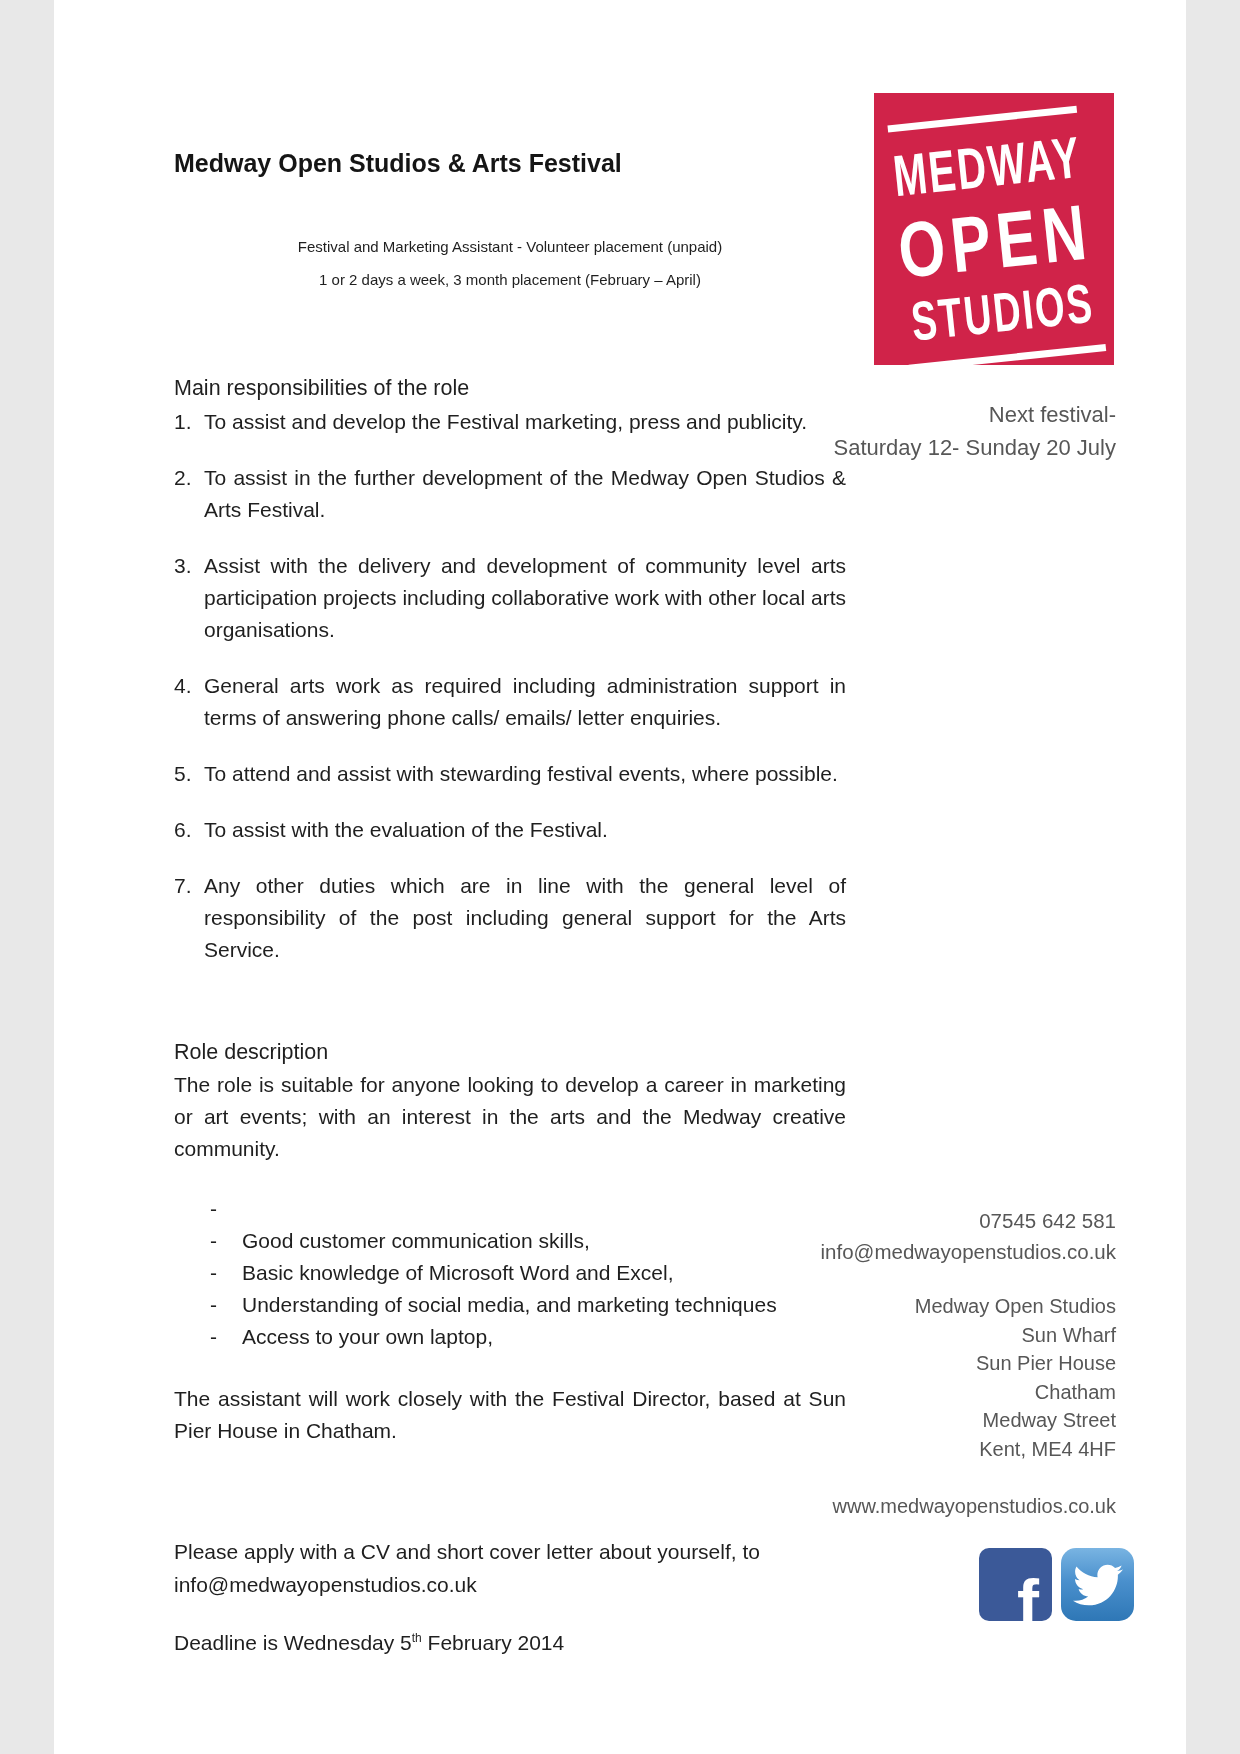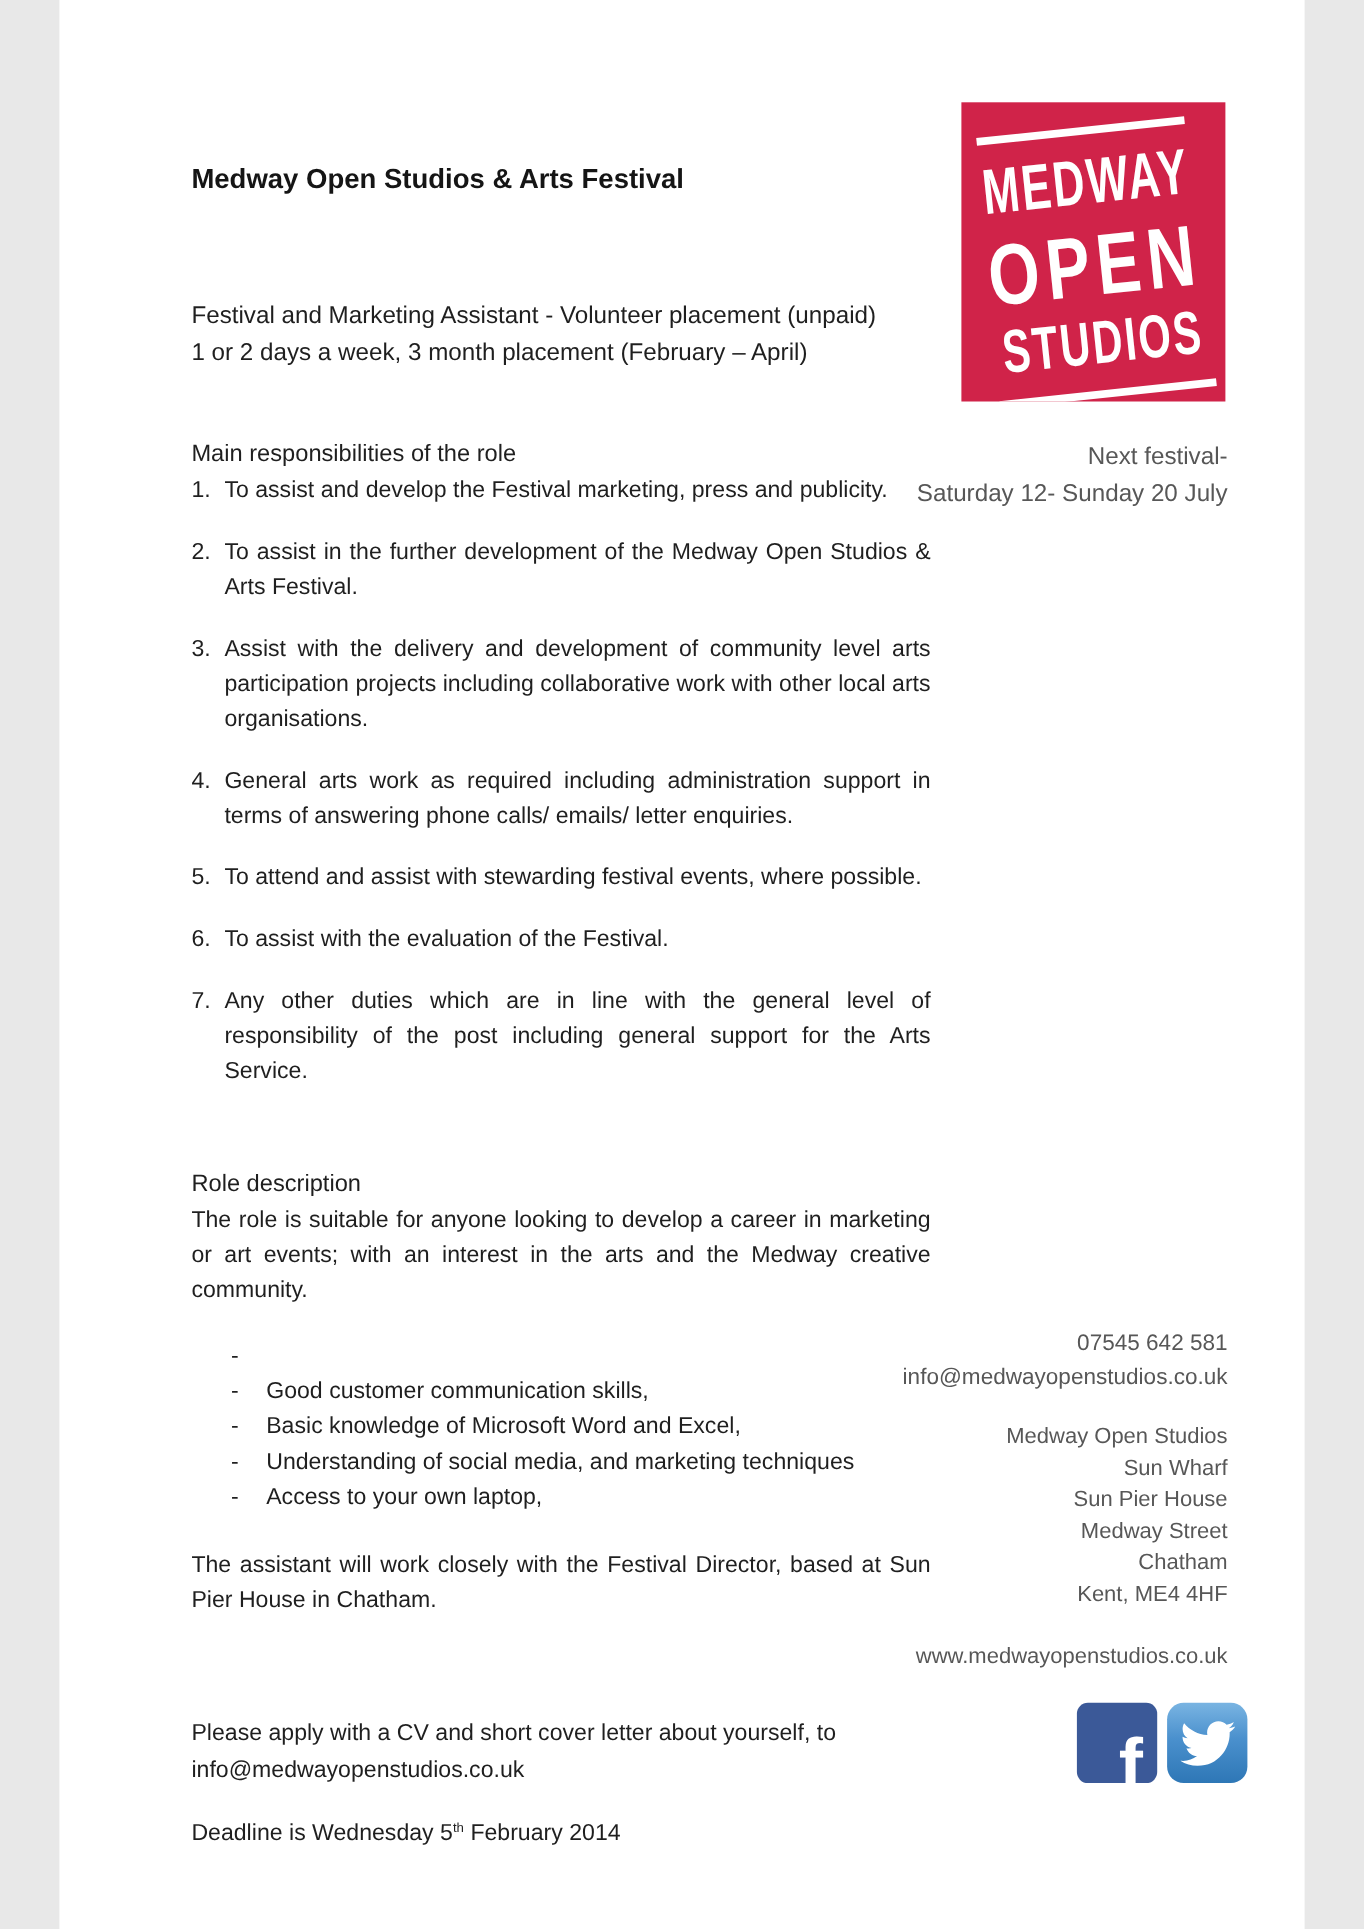--- a/index.html
+++ b/index.html
@@ -11,22 +11,22 @@
     color:#1f1f1f;
     overflow:hidden;
     margin:0 auto;
   }
   
   .left-col{
     position:absolute;left:120px;top:148px;width:672px;
     font-size:21px;line-height:32px;
   }
   .doc-title{font-size:25px;font-weight:700;line-height:30px;margin:0;color:#151515;}
-  .subtitle{margin-top:92px;font-size:22px;line-height:33px;}
-  .section-heading{margin-top:60px;font-size:21.5px;line-height:32px;}
+  .subtitle{margin-top:52px;font-size:15px;line-height:33px;text-align:center;}
+  .section-heading{margin-top:76px;font-size:21.5px;line-height:32px;}
   .num-list{margin:2px 0 0 0;}
   .num-item{display:flex;margin-top:24px;}
   .num-item .num{flex:0 0 30px;}
   .num-item .txt{flex:1;text-align:justify;}
   .role-heading{margin-top:70px;font-size:21.5px;line-height:32px;}
   .para{text-align:justify;}
   .intro{margin-top:1px;}
   .dash-list{margin:28px 0 0 36px;}
   .dash-item{display:flex;line-height:32px;}
   .dash-item .dash{flex:0 0 32px;}
@@ -172,22 +172,22 @@
 
   <div class="sidebar-text contact">
     <div>07545 642 581</div>
     <div>info@medwayopenstudios.co.uk</div>
   </div>
 
   <div class="sidebar-text address">
     <div>Medway Open Studios</div>
     <div>Sun Wharf</div>
     <div>Sun Pier House</div>
+    <div>Chatham</div>
     <div>Medway Street</div>
-    <div>Chatham</div>
     <div>Kent, ME4 4HF</div>
   </div>
 
   <div class="sidebar-text website">www.medwayopenstudios.co.uk</div>
 
   <div class="social">
     <div class="icon-fb">
       <span class="f">f</span>
     </div>
     <div class="icon-tw">

